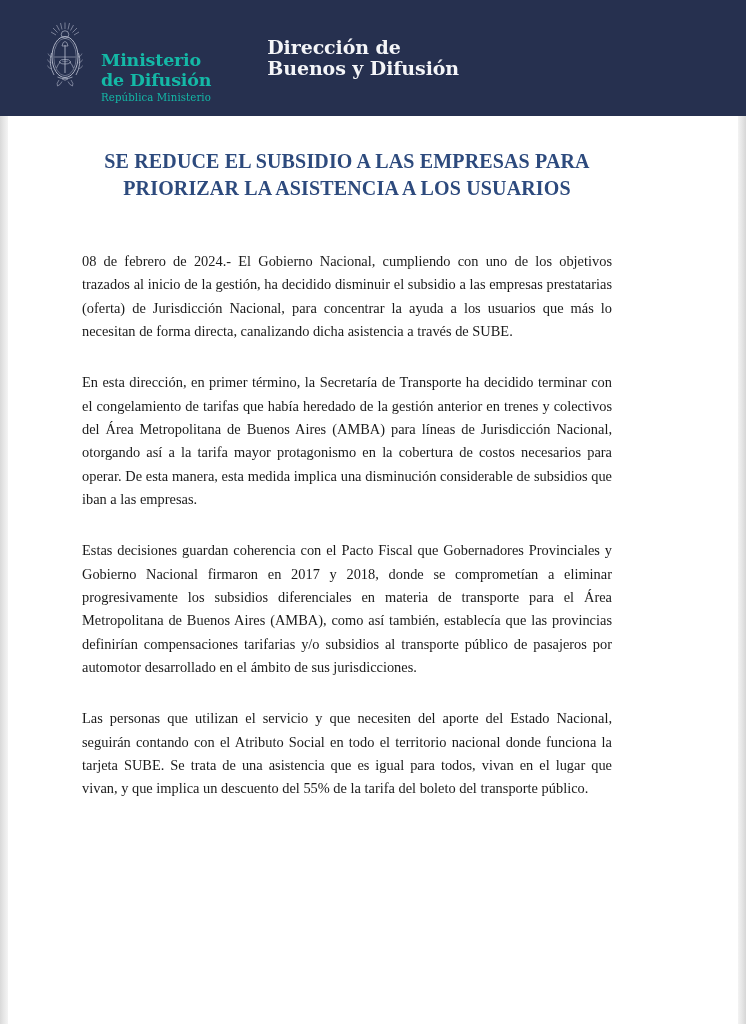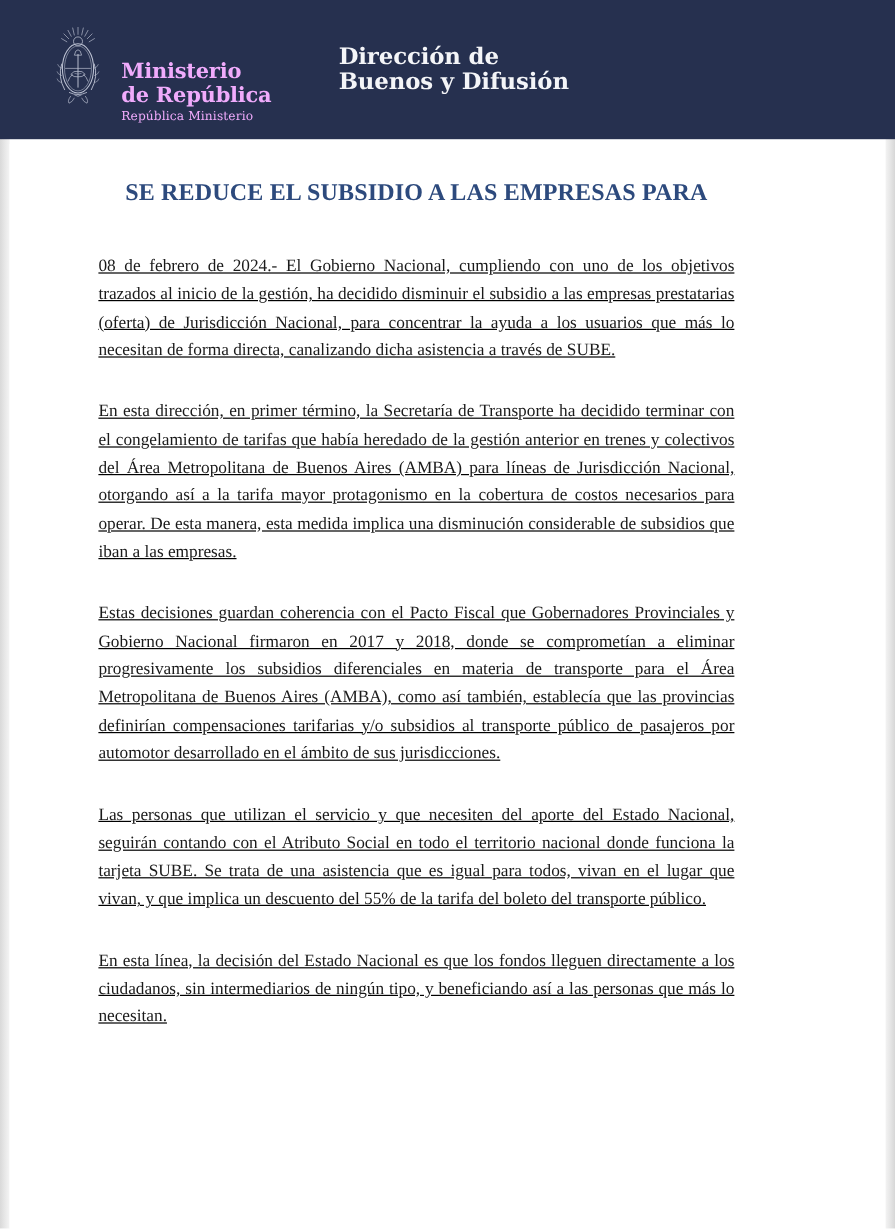--- a/index.html
+++ b/index.html
@@ -54,21 +54,21 @@
 
   .coat-of-arms {
     width: 50px;
     height: 74px;
     flex: 0 0 auto;
     opacity: 0.93;
   }
 
   .ministry-text {
     margin-left: 11px;
-    color: #f0abfc;
+    color: #14b8a6;
     line-height: 1;
     margin-top: 40px;
   }
   .ministry-line1,
   .ministry-line2 {
     font-family: "DejaVu Serif", "Liberation Serif", serif;
     font-weight: bold;
     font-size: 17.5px;
     letter-spacing: -0.2px;
     display: block;
@@ -113,24 +113,23 @@
     color: #2d4a7d;
     font-family: "Liberation Serif", "DejaVu Serif", serif;
     font-weight: bold;
     font-size: 20px;
     line-height: 1.35;
     letter-spacing: 0.15px;
   }
   .doc-title .title-line { display: block; }
 
   .body-copy {
-    margin: 4px auto;
+    margin: 16px auto;
     padding-top: 32px;
     width: 530px;
-    text-decoration: underline;
   }
 
   .body-copy p {
     margin: 0 0 28px 0;
     text-align: justify;
     text-justify: inter-word;
     font-family: "Liberation Serif", "DejaVu Serif", serif;
     font-size: 14.4px;
     line-height: 1.62;
     color: #1a1a1a;
@@ -194,39 +193,39 @@
 
           <path d="M35 112 q15 7 30 0" stroke-width="1.4"></path>
           <path d="M44 116 q6 5 12 0" stroke-width="1.2"></path>
           <path d="M38 118 q-6 8 -3 12 q6 -2 9 -9" stroke-width="1.1"></path>
           <path d="M62 118 q6 8 3 12 q-6 -2 -9 -9" stroke-width="1.1"></path>
         </g>
       </svg>
 
       <div class="ministry-text">
         <span class="ministry-line1">Ministerio</span>
-        <span class="ministry-line2">de República</span>
+        <span class="ministry-line2">de Difusión</span>
         <span class="ministry-sub">República Ministerio</span>
       </div>
     </div>
 
     <div class="division-text">
       <span class="division-line">Dirección de</span>
       <span class="division-line">Buenos y Difusión</span>
     </div>
   </div>
 
   <div class="sheet">
 
     <h1 class="doc-title">
       <span class="title-line">SE REDUCE EL SUBSIDIO A LAS EMPRESAS PARA</span>
+      <span class="title-line">PRIORIZAR LA ASISTENCIA A LOS USUARIOS</span>
     </h1>
 
     <div class="body-copy">
       <p>08 de febrero de 2024.- El Gobierno Nacional, cumpliendo con uno de los objetivos trazados al inicio de la gestión, ha decidido disminuir el subsidio a las empresas prestatarias (oferta) de Jurisdicción Nacional, para concentrar la ayuda a los usuarios que más lo necesitan de forma directa, canalizando dicha asistencia a través de SUBE.</p>
       <p>En esta dirección, en primer término, la Secretaría de Transporte ha decidido terminar con el congelamiento de tarifas que había heredado de la gestión anterior en trenes y colectivos del Área Metropolitana de Buenos Aires (AMBA) para líneas de Jurisdicción Nacional, otorgando así a la tarifa mayor protagonismo en la cobertura de costos necesarios para operar. De esta manera, esta medida implica una disminución considerable de subsidios que iban a las empresas.</p>
       <p>Estas decisiones guardan coherencia con el Pacto Fiscal que Gobernadores Provinciales y Gobierno Nacional firmaron en 2017 y 2018, donde se comprometían a eliminar progresivamente los subsidios diferenciales en materia de transporte para el Área Metropolitana de Buenos Aires (AMBA), como así también, establecía que las provincias definirían compensaciones tarifarias y/o subsidios al transporte público de pasajeros por automotor desarrollado en el ámbito de sus jurisdicciones.</p>
       <p>Las personas que utilizan el servicio y que necesiten del aporte del Estado Nacional, seguirán contando con el Atributo Social en todo el territorio nacional donde funciona la tarjeta SUBE. Se trata de una asistencia que es igual para todos, vivan en el lugar que vivan, y que implica un descuento del 55% de la tarifa del boleto del transporte público.</p>
-      <p>En esta línea, la decisión del Estado Nacional es que los fondos lleguen directamente a los ciudadanos, sin intermediarios de ningún tipo, y beneficiando así a las personas que más lo necesitan.</p>
     </div>
 
   </div>
 </div>
 
 </body></html>

